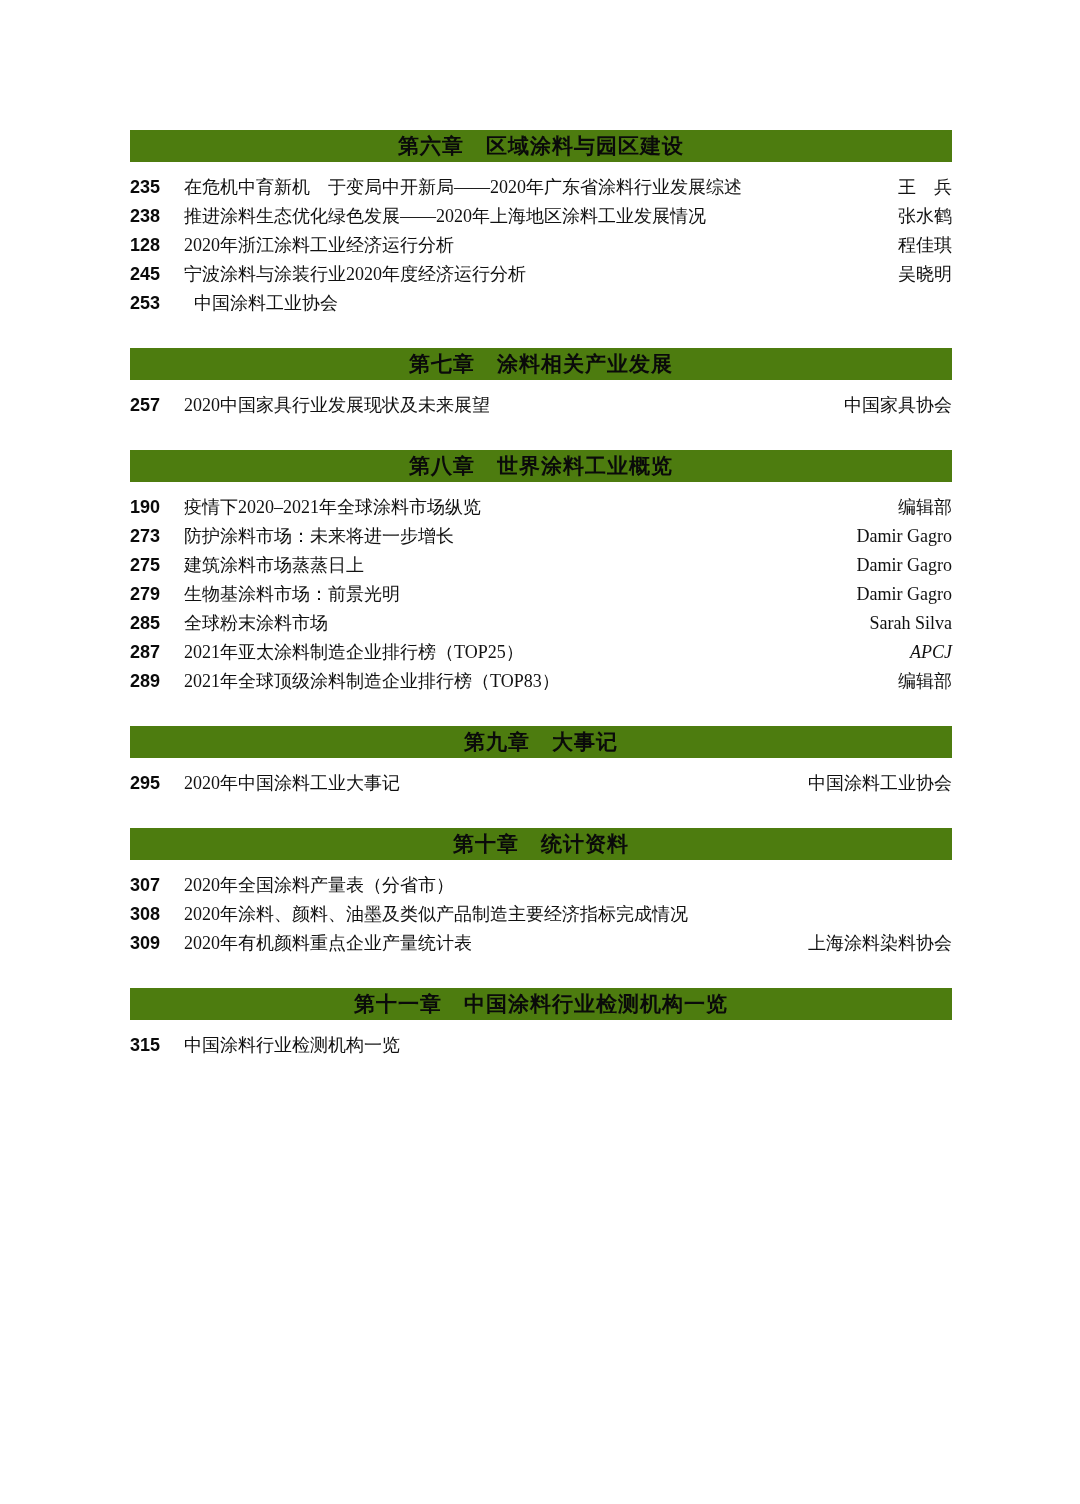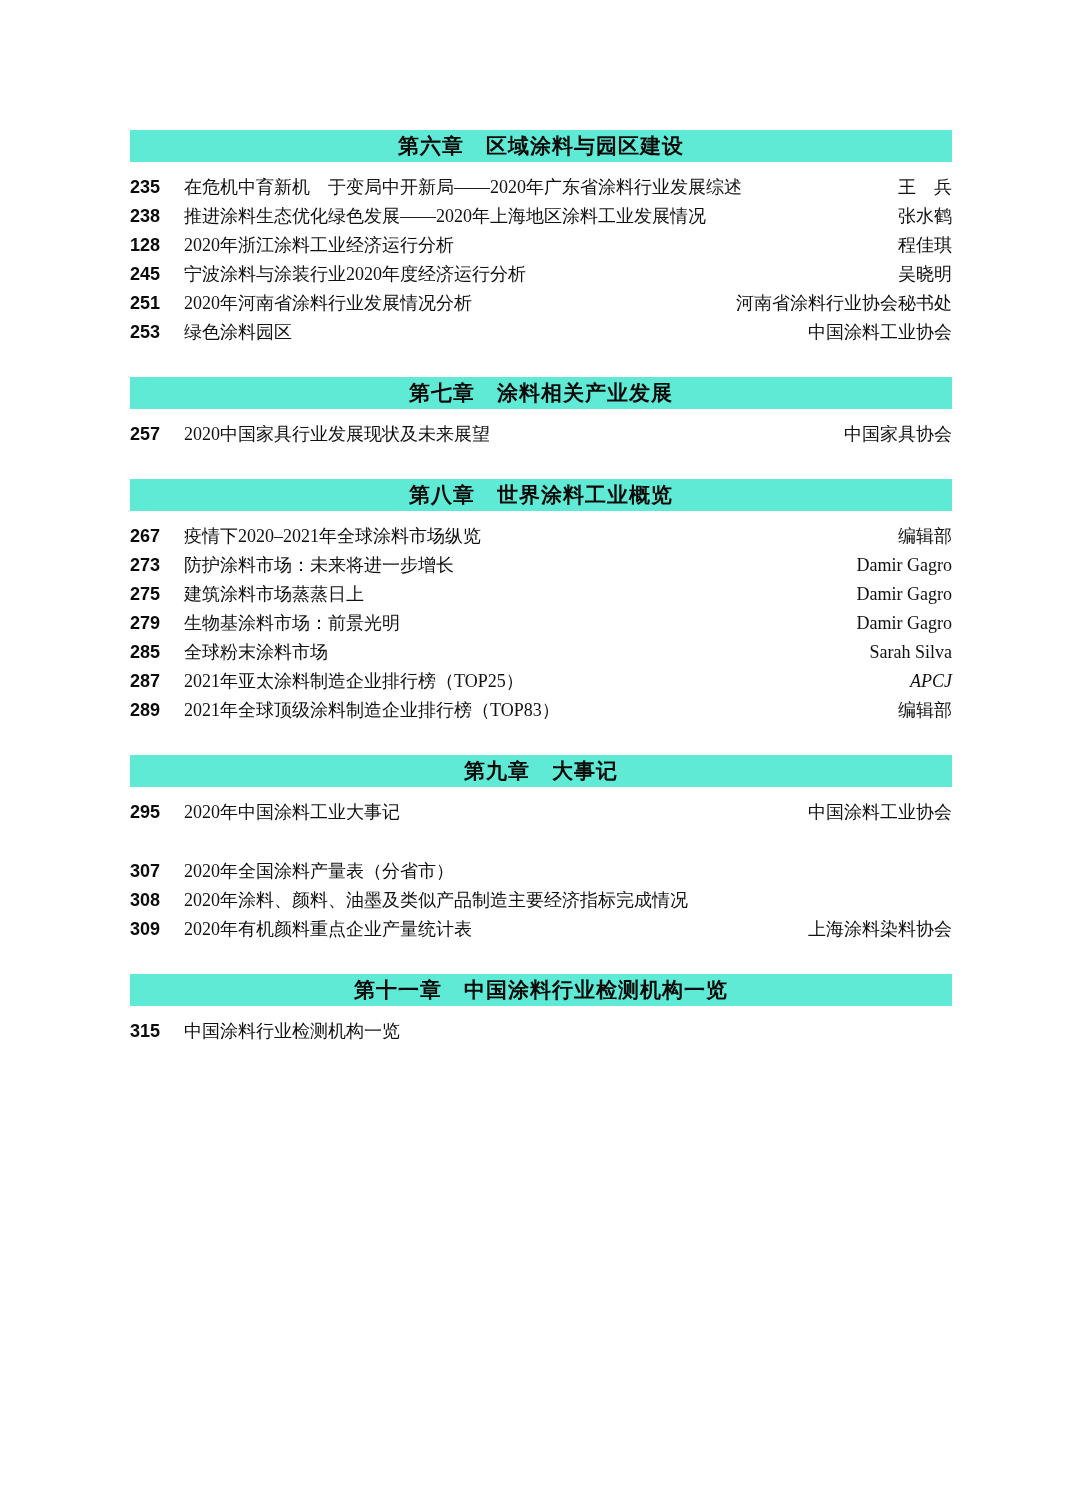--- a/index.html
+++ b/index.html
@@ -19,21 +19,21 @@
   .content {
     position: absolute;
     left: 130px;
     top: 130px;
     width: 822px;
   }
   .section {
     margin-bottom: 30px;
   }
   .band {
-    background: #5eead4;
+    background: #4d7c0f;
     height: 32px;
     display: flex;
     align-items: center;
     justify-content: center;
   }
   .band-text {
     font-family: "Liberation Sans", sans-serif;
     font-weight: bold;
     font-size: 21px;
     color: #0a0a0a;
@@ -102,29 +102,23 @@
     <span class="authors">程佳琪</span>
   </div>
 
   <div class="entry">
     <span class="pagenum">245</span>
     <span class="title">宁波涂料与涂装行业2020年度经济运行分析</span>
     <span class="authors">吴晓明</span>
   </div>
 
 
-  <div class="entry">
-    <span class="pagenum">251</span>
-    <span class="title">2020年河南省涂料行业发展情况分析</span>
-    <span class="authors">河南省涂料行业协会秘书处</span>
-  </div>
 
   <div class="entry">
     <span class="pagenum">253</span>
-    <span class="title">绿色涂料园区</span>
     <span class="authors">中国涂料工业协会</span>
   </div>
 </div>
   </section>
 
   <section class="section">
     <div class="band">
       <span class="band-text">第七章　涂料相关产业发展</span>
     </div>
     <div class="rows">
@@ -135,21 +129,21 @@
   </div>
 </div>
   </section>
 
   <section class="section">
     <div class="band">
       <span class="band-text">第八章　世界涂料工业概览</span>
     </div>
     <div class="rows">
   <div class="entry">
-    <span class="pagenum">267</span>
+    <span class="pagenum">190</span>
     <span class="title">疫情下2020–2021年全球涂料市场纵览</span>
     <span class="authors">编辑部</span>
   </div>
 
   <div class="entry">
     <span class="pagenum">273</span>
     <span class="title">防护涂料市场：未来将进一步增长</span>
     <span class="authors">Damir Gagro</span>
   </div>
 
@@ -193,20 +187,23 @@
     <div class="rows">
   <div class="entry">
     <span class="pagenum">295</span>
     <span class="title">2020年中国涂料工业大事记</span>
     <span class="authors">中国涂料工业协会</span>
   </div>
 </div>
   </section>
 
   <section class="section">
+    <div class="band">
+      <span class="band-text">第十章　统计资料</span>
+    </div>
     <div class="rows">
   <div class="entry">
     <span class="pagenum">307</span>
     <span class="title">2020年全国涂料产量表（分省市）</span>
     <span class="authors"></span>
   </div>
 
   <div class="entry">
     <span class="pagenum">308</span>
     <span class="title">2020年涂料、颜料、油墨及类似产品制造主要经济指标完成情况</span>

